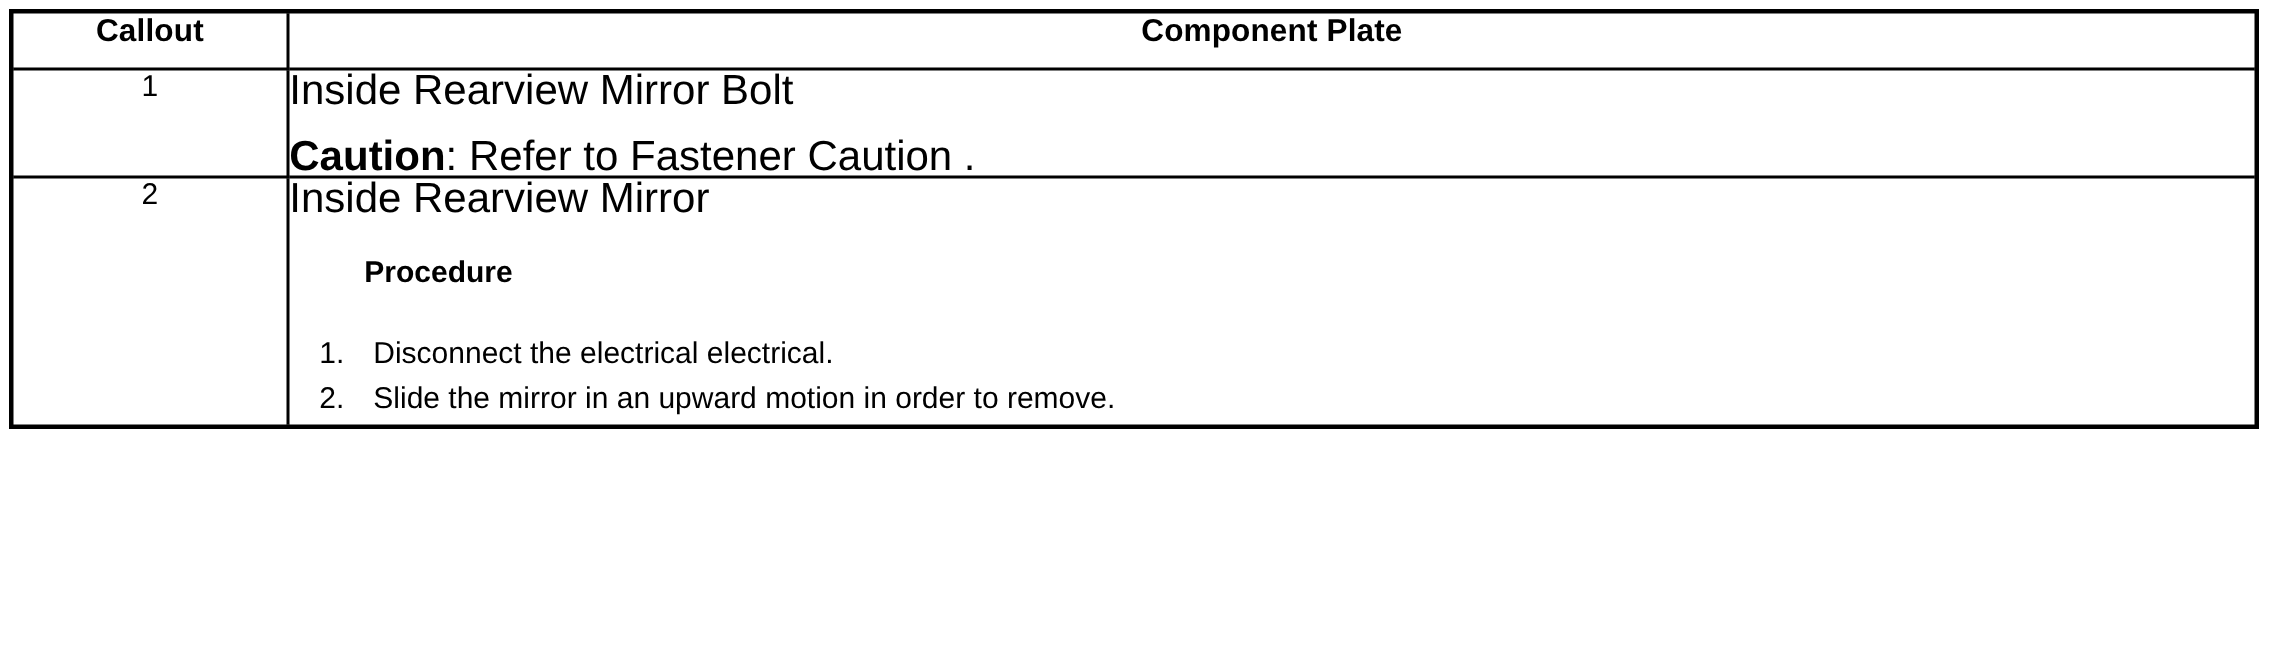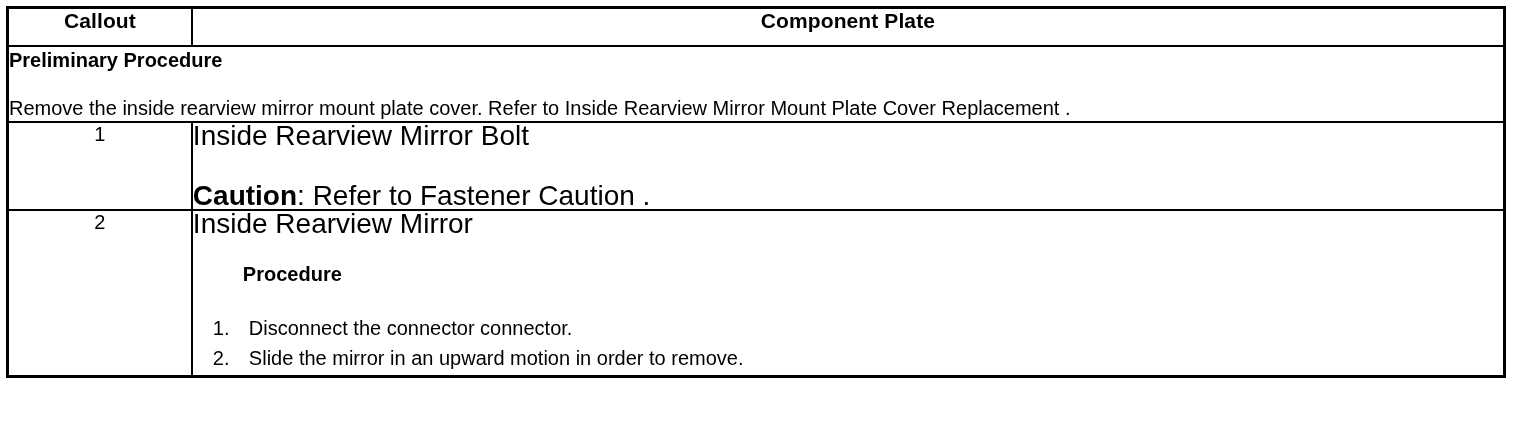--- a/index.html
+++ b/index.html
@@ -85,21 +85,21 @@
   
   .desc-cell {
     padding: 10px 8px 10px 8px;
   }
   .desc-line {
     font-size: 28px;
     line-height: 26px;
     margin: 0;
   }
   .desc-line + .desc-line {
-    margin-top: 34px;
+    margin-top: 18px;
   }
   .caution-label {
     font-weight: bold;
   }
 
   .sub-heading {
     font-size: 20px;
     line-height: 26px;
     font-weight: bold;
     margin: 24px 0 12px 50px;
@@ -138,42 +138,36 @@
 
     <thead>
       <tr>
         <th class="hdr-cell">Callout</th>
         <th class="hdr-cell">Component Plate</th>
       </tr>
     </thead>
 
     <tbody>
 
-      <tr>
-        <td class="prelim-cell" colspan="2">
-          <p class="prelim-heading">Preliminary Procedure</p>
-          <p class="prelim-body">Remove the inside rearview mirror mount plate cover. Refer to Inside Rearview Mirror Mount Plate Cover Replacement .</p>
-        </td>
-      </tr>
 
       <tr>
         <td class="callout-cell">1</td>
         <td class="desc-cell">
           <p class="desc-line">Inside Rearview Mirror Bolt</p>
           <p class="desc-line"><span class="caution-label">Caution</span><span>: Refer to Fastener Caution .</span></p>
         </td>
       </tr>
 
       <tr class="row-mirror">
         <td class="callout-cell">2</td>
         <td class="desc-cell">
           <p class="desc-line">Inside Rearview Mirror</p>
           <p class="sub-heading">Procedure</p>
           <ol class="proc-list">
-            <li><span class="step-num">1.</span><span>Disconnect the connector connector.</span></li>
+            <li><span class="step-num">1.</span><span>Disconnect the electrical electrical.</span></li>
             <li><span class="step-num">2.</span><span>Slide the mirror in an upward motion in order to remove.</span></li>
           </ol>
         </td>
       </tr>
 
     </tbody>
   </table>
 
 </div>
 

